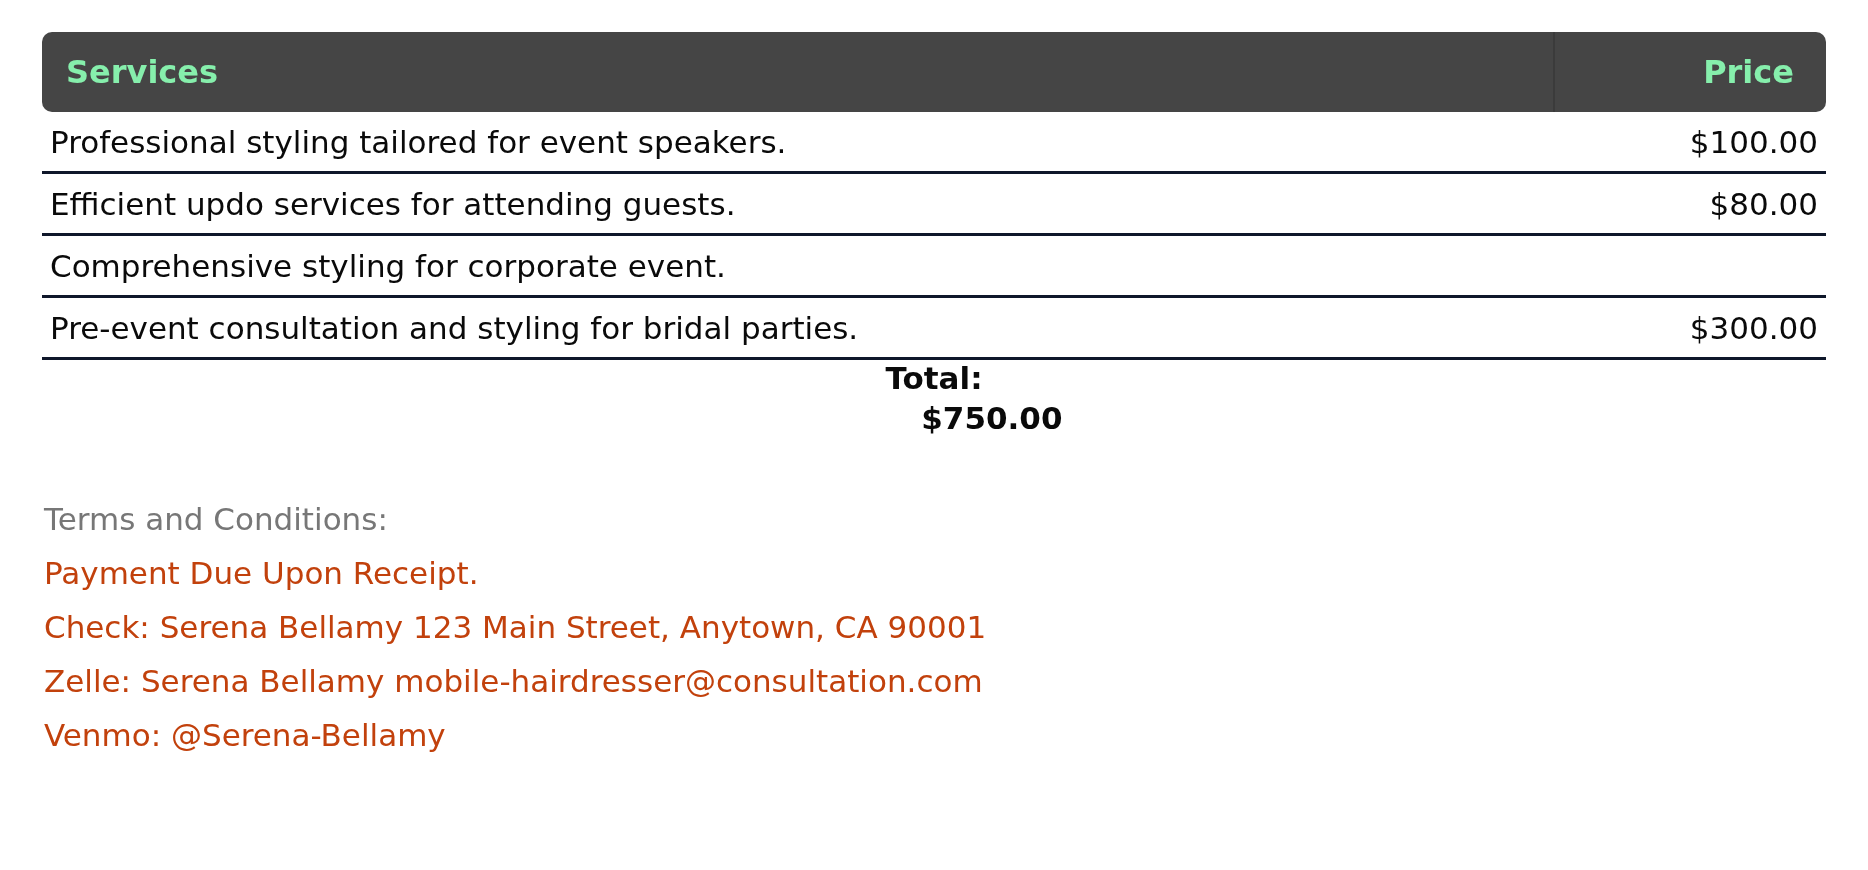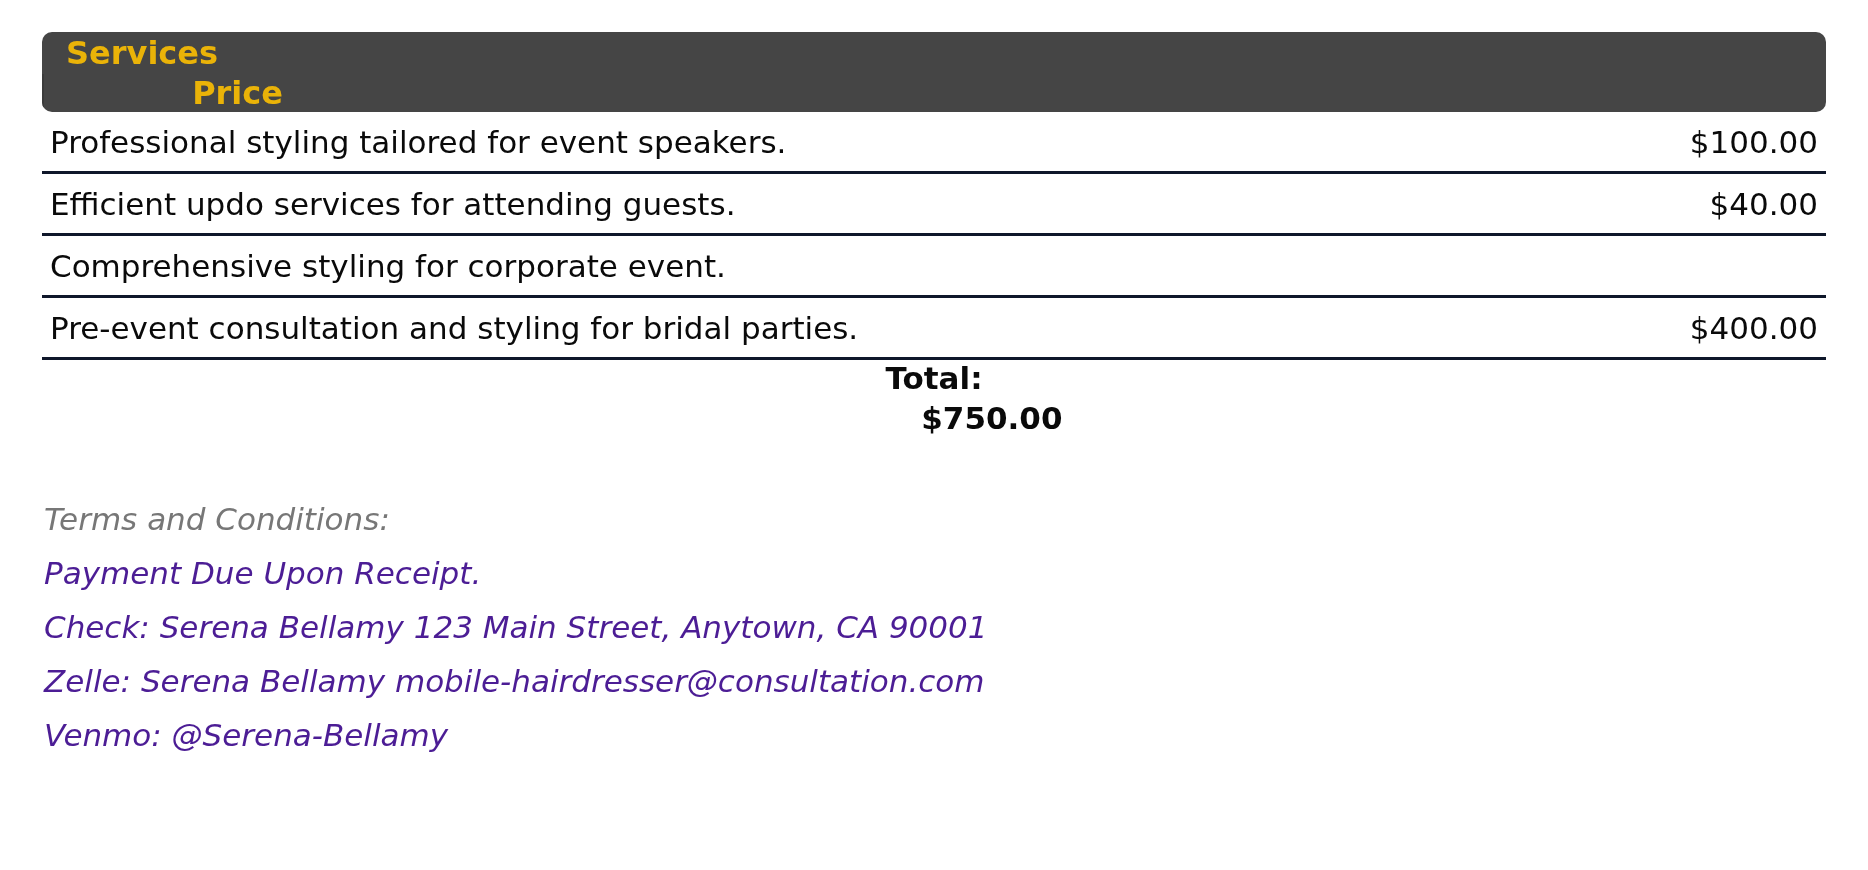--- a/index.html
+++ b/index.html
@@ -18,26 +18,25 @@
   }
 
   
   .services-table { width: 1784px; }
 
   .thead {
     display: flex;
     align-items: stretch;
     height: 80px;
     background: #454545;
-    color: #eab308;
+    color: #86efac;
     border-radius: 10px;
     font-weight: bold;
     font-size: 32px;
     overflow: hidden;
-    flex-direction: column;
   }
   .th { display: flex; align-items: center; }
   .th-service { flex: 1; padding-left: 24px; }
   .th-price {
     width: 273px;
     justify-content: flex-end;
     padding-right: 32px;
     border-left: 2px solid #3b3b3b;
   }
 
@@ -54,28 +53,28 @@
 
   .total-row {
     border-bottom: none;
     height: 76px;
     font-weight: bold;
     flex-direction: column;
   }
   .total-row .td-service { text-align: right; }
 
   
-  .terms { margin-top: 56px; padding-left: 2px; font-style: italic; }
+  .terms { margin-top: 56px; padding-left: 2px; }
   .terms-heading {
     color: #777777;
     font-size: 31px;
     line-height: 54px;
   }
   .terms-line {
-    color: #4c1d95;
+    color: #c2410c;
     font-size: 31px;
     line-height: 54px;
   }
 </style>
 </head>
 <body>
 
 <div class="page">
 
   <div class="services-table">
@@ -85,30 +84,30 @@
       <div class="th th-price">Price</div>
     </div>
 
     <div class="tr">
       <div class="td td-service">Professional styling tailored for event speakers.</div>
       <div class="td td-price">$100.00</div>
     </div>
 
     <div class="tr">
       <div class="td td-service">Efficient updo services for attending guests.</div>
-      <div class="td td-price">$40.00</div>
+      <div class="td td-price">$80.00</div>
     </div>
 
     <div class="tr">
       <div class="td td-service">Comprehensive styling for corporate event.</div>
     </div>
 
     <div class="tr">
       <div class="td td-service">Pre-event consultation and styling for bridal parties.</div>
-      <div class="td td-price">$400.00</div>
+      <div class="td td-price">$300.00</div>
     </div>
 
     <div class="tr total-row">
       <div class="td td-service">Total:</div>
       <div class="td td-price">$750.00</div>
     </div>
 
   </div>
 
   <div class="terms">

